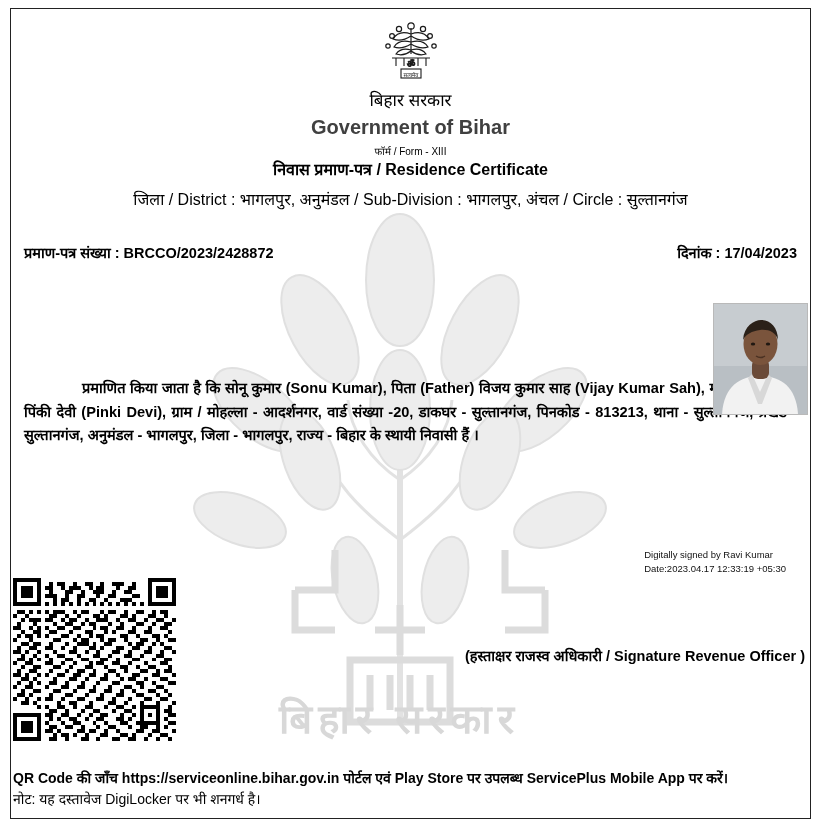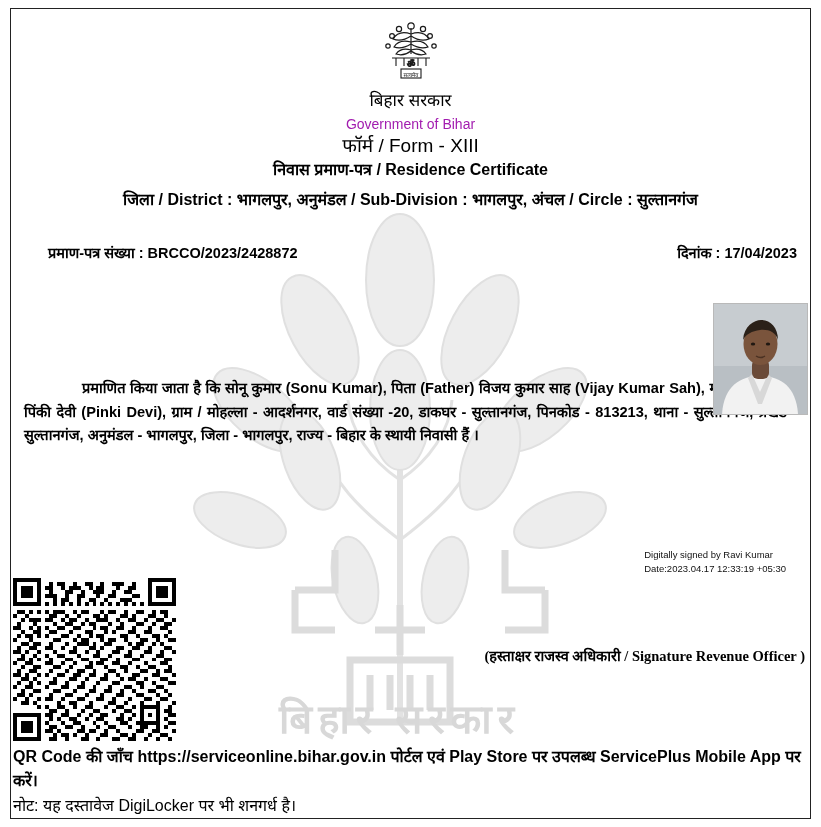--- a/index.html
+++ b/index.html
@@ -81,54 +81,54 @@
   }
 
   .hindi-title {
     text-align: center;
     font-size: 17px;
     margin-top: 2px;
     color: #000;
   }
   .eng-title {
     text-align: center;
-    font-size: 14px;
-    font-weight: normal;
+    font-size: 20px;
+    font-weight: bold;
     margin-top: 5px;
-    color: #a21caf;
+    color: #404040;
   }
   .form-no {
     text-align: center;
-    font-size: 19px;
+    font-size: 10px;
+    margin-top: 5px;
     color: #000;
   }
 
   .cert-type {
     text-align: center;
     font-size: 16px;
     color: #000;
   }
   .cert-type .bold { font-weight: bold; }
 
   .district-line {
     text-align: center;
     font-size: 16px;
     margin-top: 8px;
     color: #000;
   }
-  .district-line .bold { font-weight: bold; }
+  .district-line .bold { font-weight: normal; }
 
   .meta-row {
     display: flex;
     justify-content: space-between;
     align-items: flex-start;
     margin-top: 32px;
     font-size: 14.5px;
     color: #000;
-    margin-left: 24px;
   }
   .meta-row .left { font-weight: bold; }
   .meta-row .right { font-weight: bold; }
 
   .photo {
     position: absolute;
     right: 13px;
     top: 303px;
     width: 93px;
     height: 110px;
@@ -177,27 +177,27 @@
   }
 
   .sign-label {
     position: absolute;
     right: 16px;
     top: 645px;
     font-size: 14.5px;
     color: #000;
     z-index: 3;
   }
-  .sign-label b { font-weight: bold; font-family: Liberation Serif, serif; }
+  .sign-label b { font-weight: bold; }
 
   .footer {
     position: absolute;
     left: 13px;
-    bottom: 8px;
-    font-size: 16px;
+    bottom: 16px;
+    font-size: 14px;
     color: #000;
     line-height: 1.55;
     z-index: 3;
   }
   .footer .f1 { font-weight: bold; }
   .footer .f2 { }
 </style>
 </head>
 <body>
 

